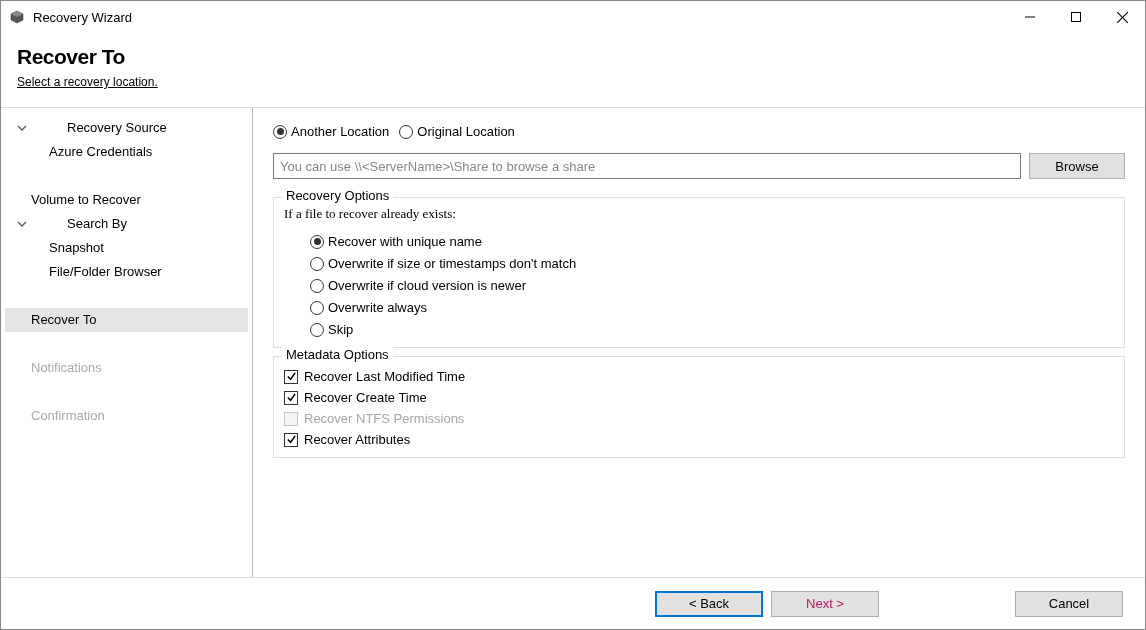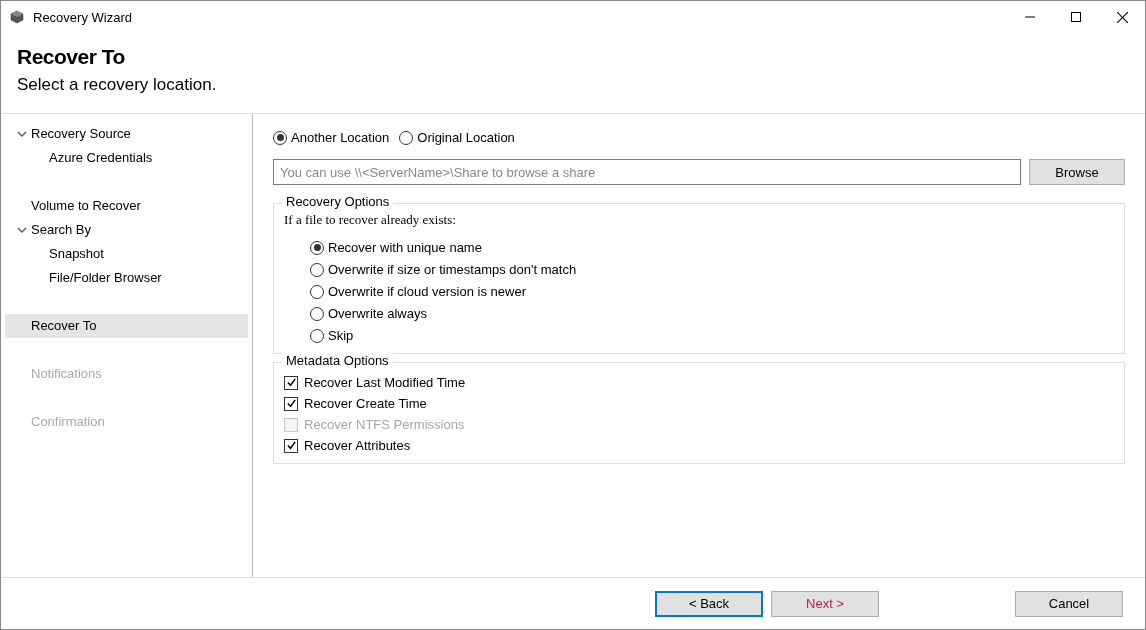--- a/index.html
+++ b/index.html
@@ -55,22 +55,23 @@
     }
     .header .heading {
       font-size: 21px;
       font-weight: bold;
       font-family: "Trebuchet MS", "Segoe UI", sans-serif;
       letter-spacing: -0.5px;
       color: #000;
       margin-bottom: 6px;
     }
     .header .subtitle {
-      font-size: 17px;
+      font-size: 12px;
       color: #000;
+      text-decoration: underline;
     }
     
     .body {
       flex: 1;
       display: flex;
       min-height: 0;
     }
     .sidebar {
       width: 252px;
       border-right: 1px solid #bbb;
@@ -88,21 +89,21 @@
     .sb-item .chev {
       width: 14px;
       height: 14px;
       display: flex;
       align-items: center;
       justify-content: center;
       margin-right: 2px;
     }
     .sb-item.indent1 { padding-left: 44px; }
     .sb-item.indent0 { padding-left: 26px; margin-top: 24px; }
-    .sb-item.collapsible { padding-left: 10px; }
+    .sb-item.collapsible { padding-left: 10px; gap: 36px; }
     .sb-item.selected {
       background: #e5e5e5;
     }
     .sb-item.disabled {
       color: #aaa;
     }
     
     .main {
       flex: 1;
       padding: 16px 20px 0 20px;

